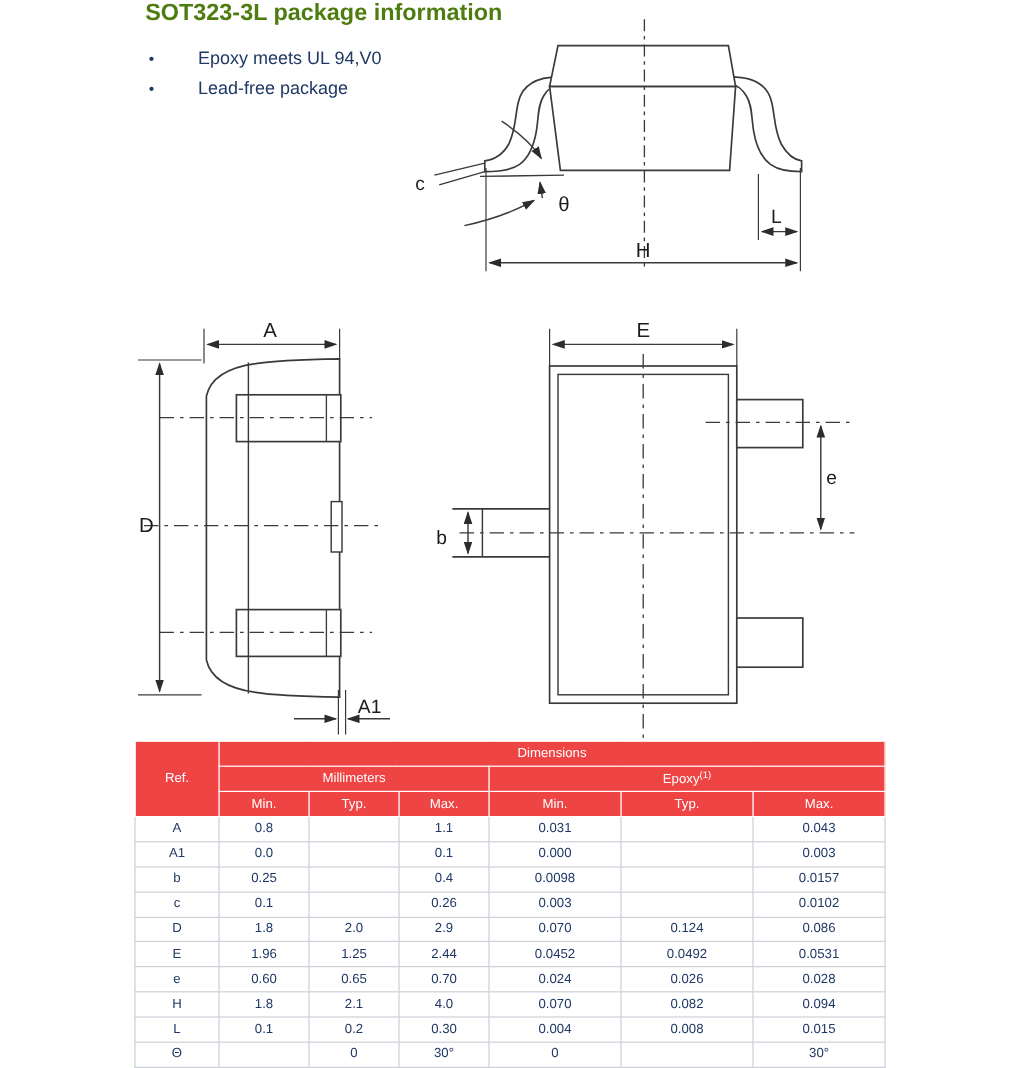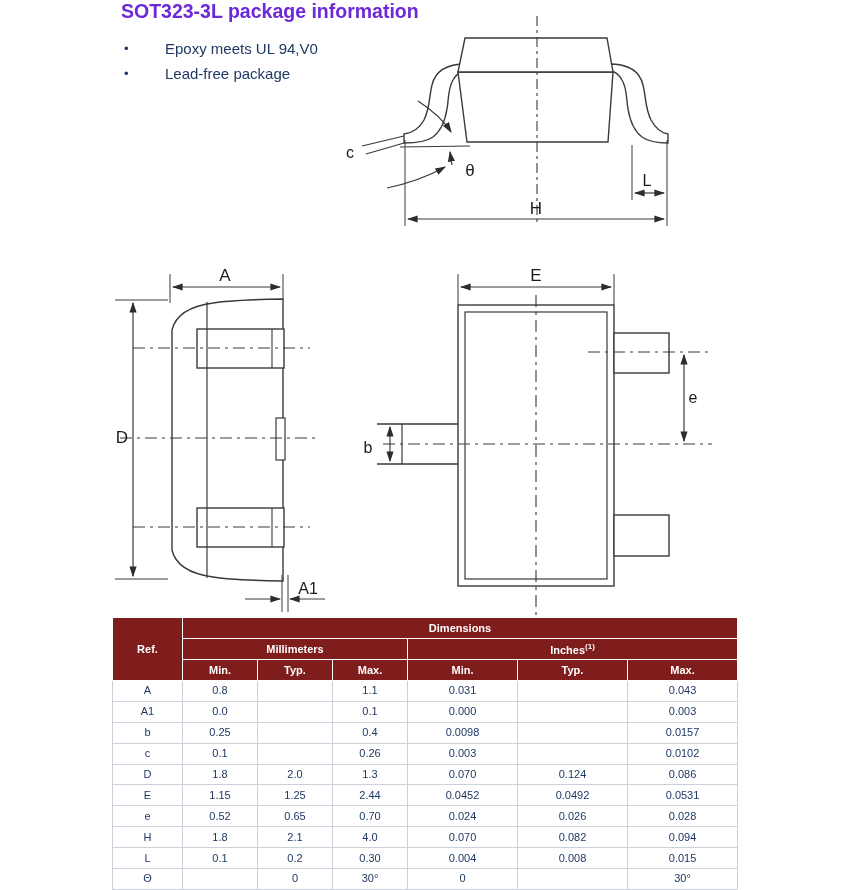--- a/index.html
+++ b/index.html
@@ -1,25 +1,25 @@
 <!DOCTYPE html>
 <html><head>
 <meta charset="utf-8">
 <style>
   html,body{margin:0;padding:0;background:#fff;}
   #page{position:relative;width:850px;height:890px;background:#ffffff;overflow:hidden;
         font-family:"Liberation Sans", sans-serif;}
-  .title{position:absolute;left:121px;top:0px;font-size:19.5px;font-weight:bold;color:#6d28d9;}
+  .title{position:absolute;left:121px;top:0px;font-size:19.5px;font-weight:bold;color:#4d7c0f;}
   .bullets{position:absolute;left:124px;top:36px;color:#1f3864;font-size:15px;}
   .bullet-line{display:flex;height:25px;align-items:center;}
   .bullet-dot{display:inline-block;width:41px;font-size:13px;}
   svg text{font-family:"Liberation Sans", sans-serif;fill:#1c1c1c;}
   .dim-table{position:absolute;left:112px;top:617px;width:625px;border-collapse:collapse;
              table-layout:fixed;font-size:11px;}
-  .dim-table th{background:#7f1d1d;color:#ffffff;border:1.5px solid #ffffff;font-weight:bold;
+  .dim-table th{background:#ef4444;color:#ffffff;border:1.5px solid #ffffff;font-weight:normal;
                 height:20px;padding:0;line-height:1;}
   .dim-table td{background:#ffffff;border:1px solid #ccd0d9;color:#1f3864;text-align:center;
                 height:19.9px;padding:0;line-height:1;}
   sup{font-size:8px;}
 </style>
 </head>
 <body>
 
 <div id="page">
 
@@ -150,21 +150,21 @@
         <col style="width:110px">
         <col style="width:110px">
     </colgroup>
     <thead>
       <tr>
         <th rowspan="3">Ref.</th>
         <th colspan="6">Dimensions</th>
       </tr>
       <tr>
         <th colspan="3">Millimeters</th>
-        <th colspan="3"><span>Inches</span><sup>(1)</sup></th>
+        <th colspan="3"><span>Epoxy</span><sup>(1)</sup></th>
       </tr>
       <tr>
         <th>Min.</th>
         <th>Typ.</th>
         <th>Max.</th>
         <th>Min.</th>
         <th>Typ.</th>
         <th>Max.</th>
       </tr>
     </thead>
@@ -202,37 +202,37 @@
         <td></td>
         <td>0.26</td>
         <td>0.003</td>
         <td></td>
         <td>0.0102</td>
       </tr>
       <tr>
         <td>D</td>
         <td>1.8</td>
         <td>2.0</td>
-        <td>1.3</td>
+        <td>2.9</td>
         <td>0.070</td>
         <td>0.124</td>
         <td>0.086</td>
       </tr>
       <tr>
         <td>E</td>
-        <td>1.15</td>
+        <td>1.96</td>
         <td>1.25</td>
         <td>2.44</td>
         <td>0.0452</td>
         <td>0.0492</td>
         <td>0.0531</td>
       </tr>
       <tr>
         <td>e</td>
-        <td>0.52</td>
+        <td>0.60</td>
         <td>0.65</td>
         <td>0.70</td>
         <td>0.024</td>
         <td>0.026</td>
         <td>0.028</td>
       </tr>
       <tr>
         <td>H</td>
         <td>1.8</td>
         <td>2.1</td>

